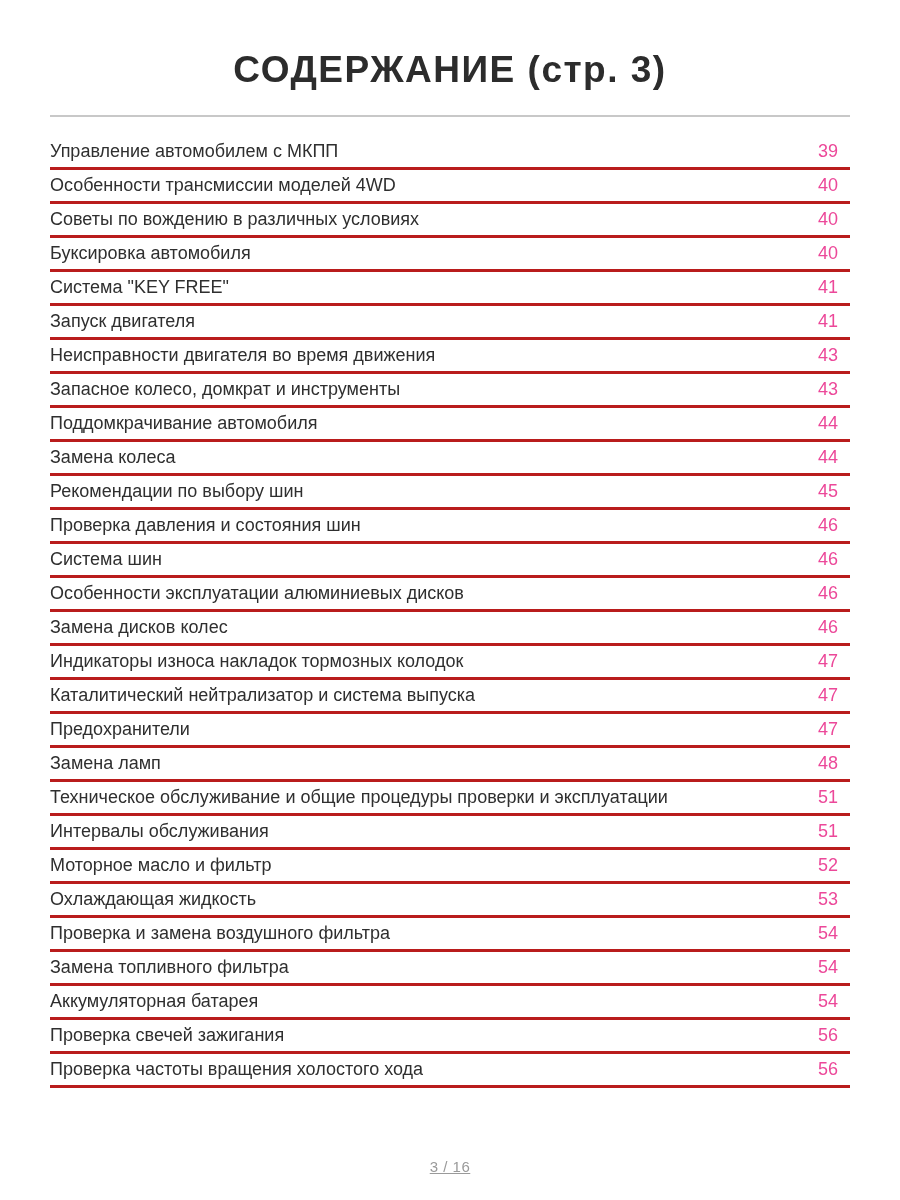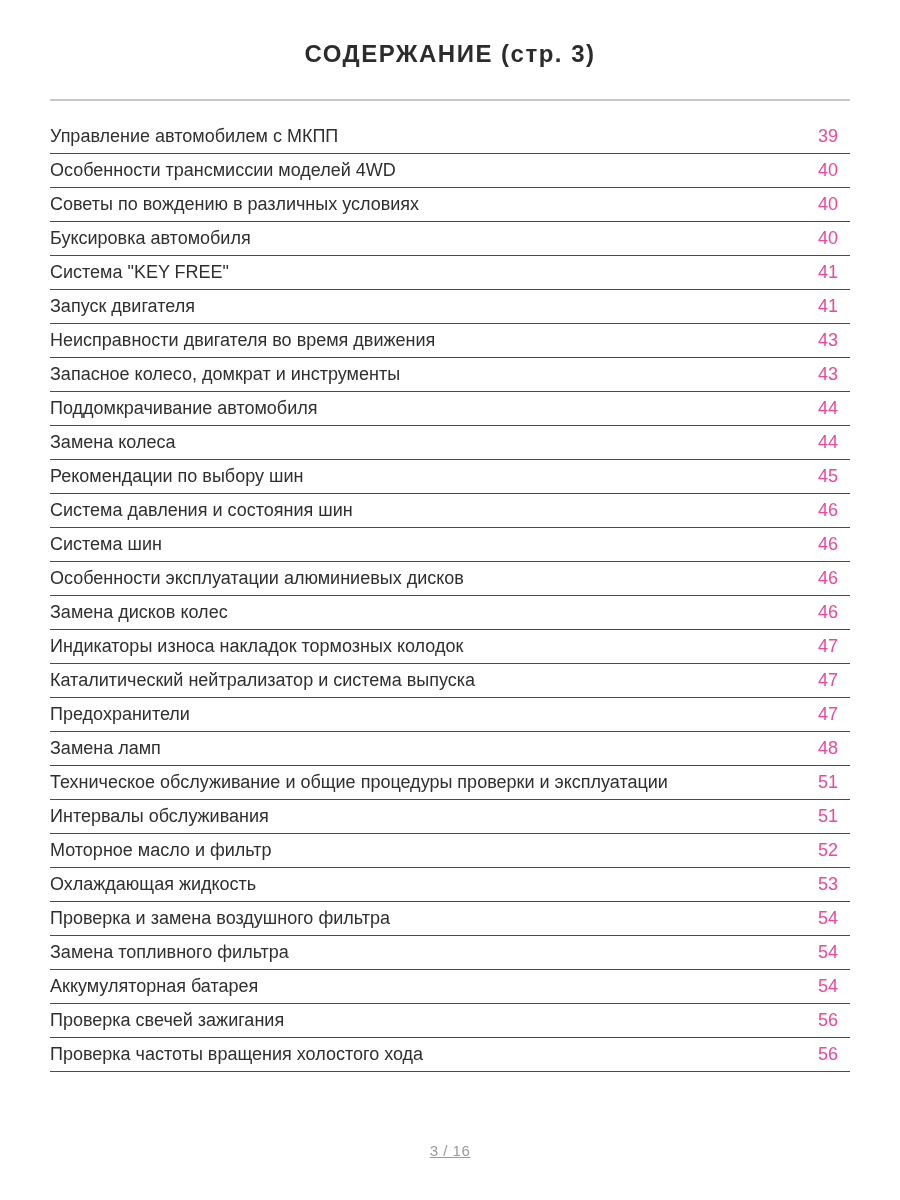--- a/index.html
+++ b/index.html
@@ -13,43 +13,43 @@
     width: 900px;
     height: 1200px;
     overflow: hidden;
   }
   .page {
     width: 900px;
     height: 1200px;
     padding: 0 50px;
   }
   .title {
-    margin: 0;
+    margin: 16px;
     padding-top: 37px;
     line-height: 33px;
     text-align: center;
-    font-size: 24px;
+    font-size: 37px;
     font-weight: bold;
     letter-spacing: 1.5px;
     color: #2c2c2c;
   }
   .rule {
     height: 2px;
     background: #c8c8c8;
     margin-top: 29px;
   }
   .toc {
     margin-top: 19px;
   }
   .toc-row {
     height: 34px;
     display: flex;
     align-items: center;
     justify-content: space-between;
-    border-bottom: 1px solid #b91c1c;
+    border-bottom: 3px solid #b91c1c;
   }
   .toc-label {
     font-size: 18px;
     color: #2f2f2f;
     white-space: nowrap;
   }
   .toc-page {
     font-size: 18px;
     color: #ec4899;
     padding-right: 12px;
@@ -110,21 +110,21 @@
       </div>
       <div class="toc-row">
         <span class="toc-label">Замена колеса</span>
         <span class="toc-page">44</span>
       </div>
       <div class="toc-row">
         <span class="toc-label">Рекомендации по выбору шин</span>
         <span class="toc-page">45</span>
       </div>
       <div class="toc-row">
-        <span class="toc-label">Система давления и состояния шин</span>
+        <span class="toc-label">Проверка давления и состояния шин</span>
         <span class="toc-page">46</span>
       </div>
       <div class="toc-row">
         <span class="toc-label">Система шин</span>
         <span class="toc-page">46</span>
       </div>
       <div class="toc-row">
         <span class="toc-label">Особенности эксплуатации алюминиевых дисков</span>
         <span class="toc-page">46</span>
       </div>

